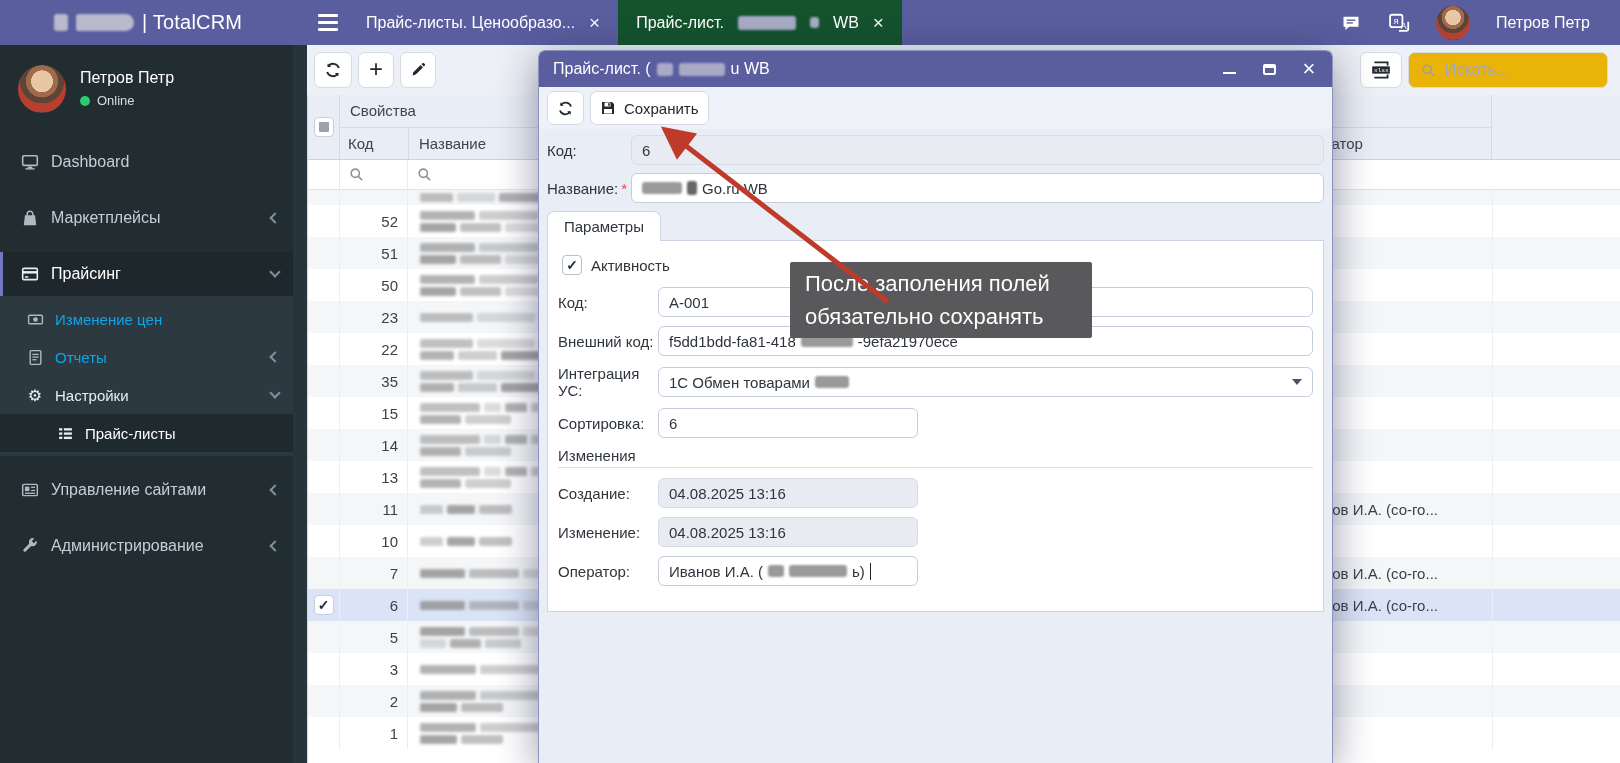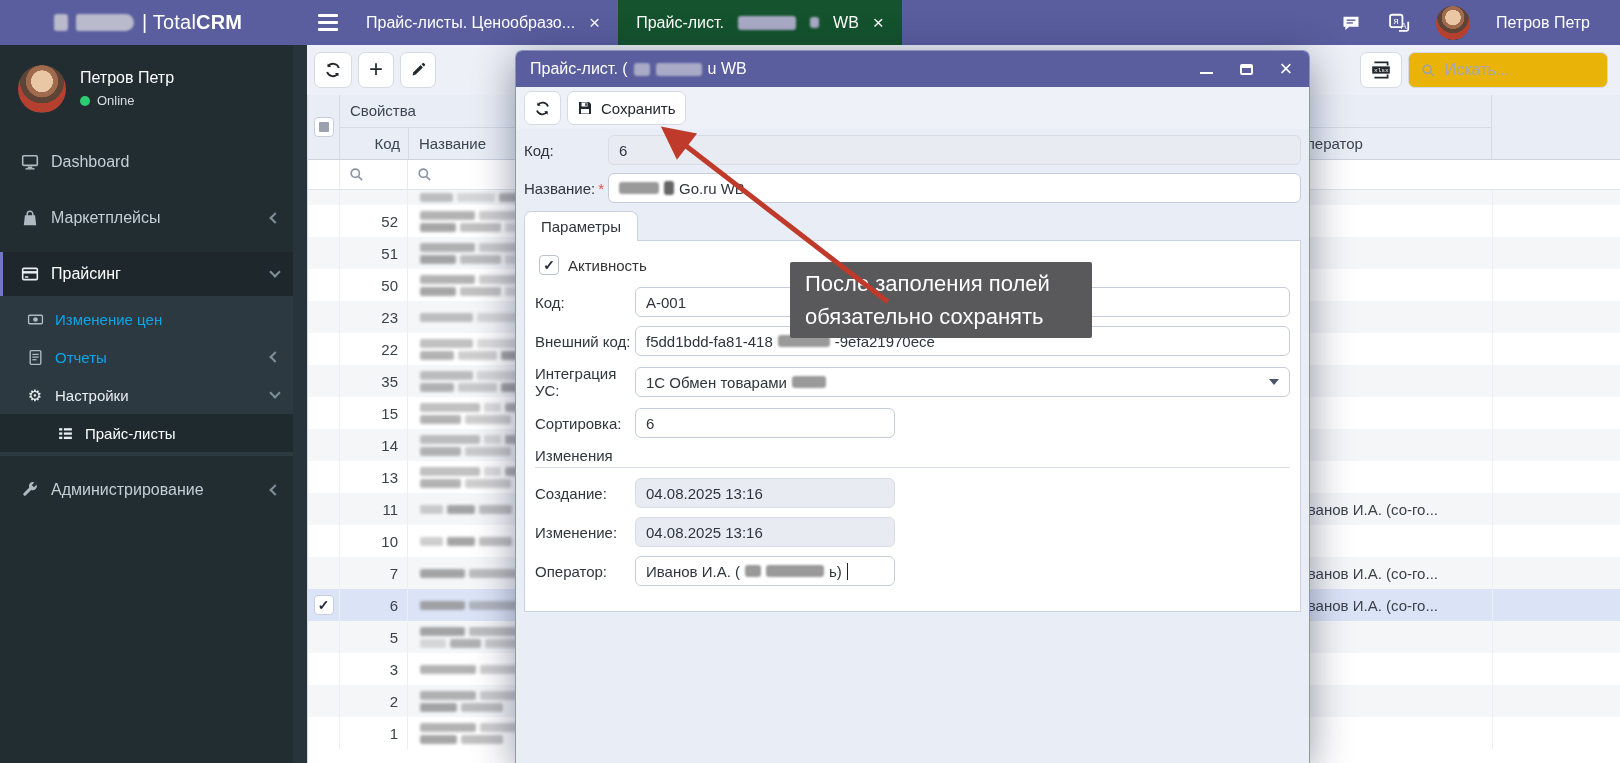--- a/index.html
+++ b/index.html
@@ -6,21 +6,21 @@
   html,body{background:#1a1a1a}
   .screen{position:relative;width:1620px;height:763px;overflow:hidden;
           font-family:"Liberation Sans",sans-serif;font-size:15px;color:#333;background:#edf0f5}
 
   
   .topbar{position:absolute;inset:0 0 auto 0;height:45px;background:#5a5d9e;display:flex;align-items:stretch;z-index:30;color:#fff}
   .brand{width:293px;display:flex;align-items:center;padding-left:54px;gap:8px;flex:none}
   .blur-blk{display:inline-block;background:#b9bacb;border-radius:3px;filter:blur(1px)}
   .brand .b1{width:14px;height:17px}.brand .b2{width:58px;height:17px;border-radius:3px 9px 9px 3px}
   .brand-name{font-size:20px;letter-spacing:.2px;white-space:nowrap}
-  .brand-name b{font-weight:700}
+  .brand-name b{font-weight:400}
   .hamburger{display:flex;flex-direction:column;justify-content:center;gap:4px;margin-left:25px;cursor:pointer;flex:none}
   .hamburger i{display:block;width:20px;height:3px;background:#fff;border-radius:1px}
   .tab{display:flex;align-items:center;gap:14px;padding:0 18px;font-size:16px;cursor:pointer;white-space:nowrap}
   .tab.active{background:#14532d}
   .tab .x{font-size:19px;line-height:1;opacity:.95}
   .tab .blur-blk{background:#a9aac6}
   .top-right{margin-left:auto;display:flex;align-items:center;gap:26px;padding-right:30px}
   .ticon{width:22px;height:22px;display:flex;align-items:center;justify-content:center;cursor:pointer}
   .avatar{border-radius:50%;flex:none;overflow:hidden;
           background:radial-gradient(circle at 50% 34%,#e9c6a4 0 27%,#a06b4d 28% 40%,#5d4436 41% 55%,#b5402f 56% 78%,#3c3f49 79%)}
@@ -56,21 +56,21 @@
   .search-box{width:200px;height:36px;background:#eab308;border:1px solid #d5dae4;border-radius:7px;display:flex;align-items:center;gap:9px;padding:0 12px;color:#9aa1ad}
   .search-box input{border:none;outline:none;width:100%;font:inherit;font-size:16px;color:#555;background:transparent}
   .search-box input::placeholder{color:#a3a9b4}
 
   .grid{position:absolute;left:14px;right:0;top:50px;bottom:0;background:#fff;border-left:1px solid #d4dae4}
   .thead{display:flex;height:65px;background:#e9eef6;border-bottom:1px solid #ccd3df;color:#3c4450}
   .th-check{width:32px;flex:none;border-right:1px solid #d5dbe6;display:flex;align-items:center;justify-content:center}
   .th-main{width:1152px;flex:none;display:flex;flex-direction:column;border-right:1px solid #d5dbe6}
   .th-group{height:33px;padding:7px 10px;border-bottom:1px solid #d5dbe6;font-size:15px}
   .th-cols{flex:1;display:flex;align-items:center}
-  .col-code{width:68px;flex:none;text-align:right;padding:0 8px}
+  .col-code{width:68px;flex:none;text-align:left;padding:0 8px}
   .col-name{width:885px;flex:none;padding:0 10px;border-left:1px solid #d5dbe6;height:100%;display:flex;align-items:center}
   .col-op{flex:1;padding-left:2px;white-space:nowrap;overflow:hidden}
   .th-last{flex:1}
   .tfilter{display:flex;height:30px;background:#fff;border-bottom:1px solid #dfe3ea;align-items:center}
   .tf{height:100%;display:flex;align-items:center;padding-left:9px;color:#8b93a3}
   .tf.c1{width:32px;flex:none;border-right:1px solid #e7eaf0}
   .tf.c2{width:68px;flex:none;border-right:1px solid #e7eaf0}
   .tf.c3{width:885px;flex:none}
   .tf.c4{width:199px;flex:none}
   .tf.c5{flex:1}
@@ -86,21 +86,21 @@
   .td-op{width:199px;flex:none;padding-left:4px;white-space:nowrap;overflow:hidden;font-size:15px}
   .td-last{flex:1;border-left:1px solid #eceef3}
   .redact-line{display:flex;gap:4px;align-items:center}
   .redact-block{display:inline-block;height:9px;background:#8d8d8d;border-radius:2px;filter:blur(1.5px)}
   .cbx{width:20px;height:20px;background:#fff;border:1px solid #c8cede;border-radius:4px;display:flex;align-items:center;justify-content:center}
   .cbx .ind{width:10px;height:10px;background:#9aa2ad;border-radius:1px}
   .row-cbx{display:none}
   .trow.selected .row-cbx{display:flex;color:#232c38;font-size:14px;font-weight:bold}
 
   
-  .modal{position:absolute;left:515px;top:50px;width:795px;height:713px;background:#e9edf6;z-index:40;
+  .modal{position:absolute;left:538px;top:50px;width:795px;height:713px;background:#e9edf6;z-index:40;
          border-radius:7px 7px 0 0;box-shadow:0 8px 40px rgba(20,25,60,.45);border:1px solid #8e93bd;border-bottom:none}
   .m-head{height:36px;background:#5a5d9e;color:#fff;display:flex;align-items:center;padding:0 14px;border-radius:6px 6px 0 0;font-size:16px}
   .m-title{display:flex;align-items:center;gap:6px;white-space:nowrap}
   .m-title .blur-blk{background:#a9aac6}
   .m-controls{margin-left:auto;display:flex;align-items:center;gap:22px}
   .mc{cursor:pointer;display:flex;align-items:center;justify-content:center;width:18px;height:18px}
   .mc .min{width:13px;height:2px;background:#fff;margin-top:8px}
   .mc .max{width:13px;height:11px;border:2px solid #fff;border-top-width:4px;border-radius:2px}
   .mc.close{font-size:22px;line-height:1}
   .m-toolbar{height:42px;display:flex;align-items:center;gap:6px;padding:0 8px;background:#eef1f8}
@@ -255,20 +255,33 @@
                 <rect x="2" y="3" width="3" height="2.2" fill="currentColor"></rect>
                 <rect x="6.5" y="3" width="7.5" height="2.2" fill="currentColor"></rect>
                 <rect x="2" y="7" width="3" height="2.2" fill="currentColor"></rect>
                 <rect x="6.5" y="7" width="7.5" height="2.2" fill="currentColor"></rect>
                 <rect x="2" y="11" width="3" height="2.2" fill="currentColor"></rect>
                 <rect x="6.5" y="11" width="7.5" height="2.2" fill="currentColor"></rect>
               </svg>
             </span>
           <span>Прайс-листы</span>
         </div>
+      </div>
+      <div class="nav-item">
+        <span class="icon16">
+            <svg class="ic" width="18" height="18" viewBox="0 0 16 16">
+              <rect x="1.5" y="3" width="13" height="10" rx="1" fill="none" stroke="currentColor" stroke-width="1.3"></rect>
+              <rect x="3.5" y="5" width="4" height="4" fill="currentColor"></rect>
+              <rect x="9" y="5" width="3.5" height="1.2" fill="currentColor"></rect>
+              <rect x="9" y="7.8" width="3.5" height="1.2" fill="currentColor"></rect>
+              <rect x="3.5" y="10.3" width="9" height="1.2" fill="currentColor"></rect>
+            </svg>
+          </span>
+        <span>Управление сайтами</span>
+        <span class="chev"></span>
       </div>
       <div class="nav-item">
         <span class="icon16">
             <svg class="ic" width="18" height="18" viewBox="0 0 16 16">
               <path d="M13.8 3.2a3.6 3.6 0 0 1-4.7 4.7L4.3 12.7a1.3 1.3 0 0 1-1.9-1.9l4.8-4.8a3.6 3.6 0 0 1 4.7-4.7L9.6 3.6l1.9 1.9z" fill="currentColor"></path>
             </svg>
           </span>
         <span>Администрирование</span>
         <span class="chev"></span>
       </div>

